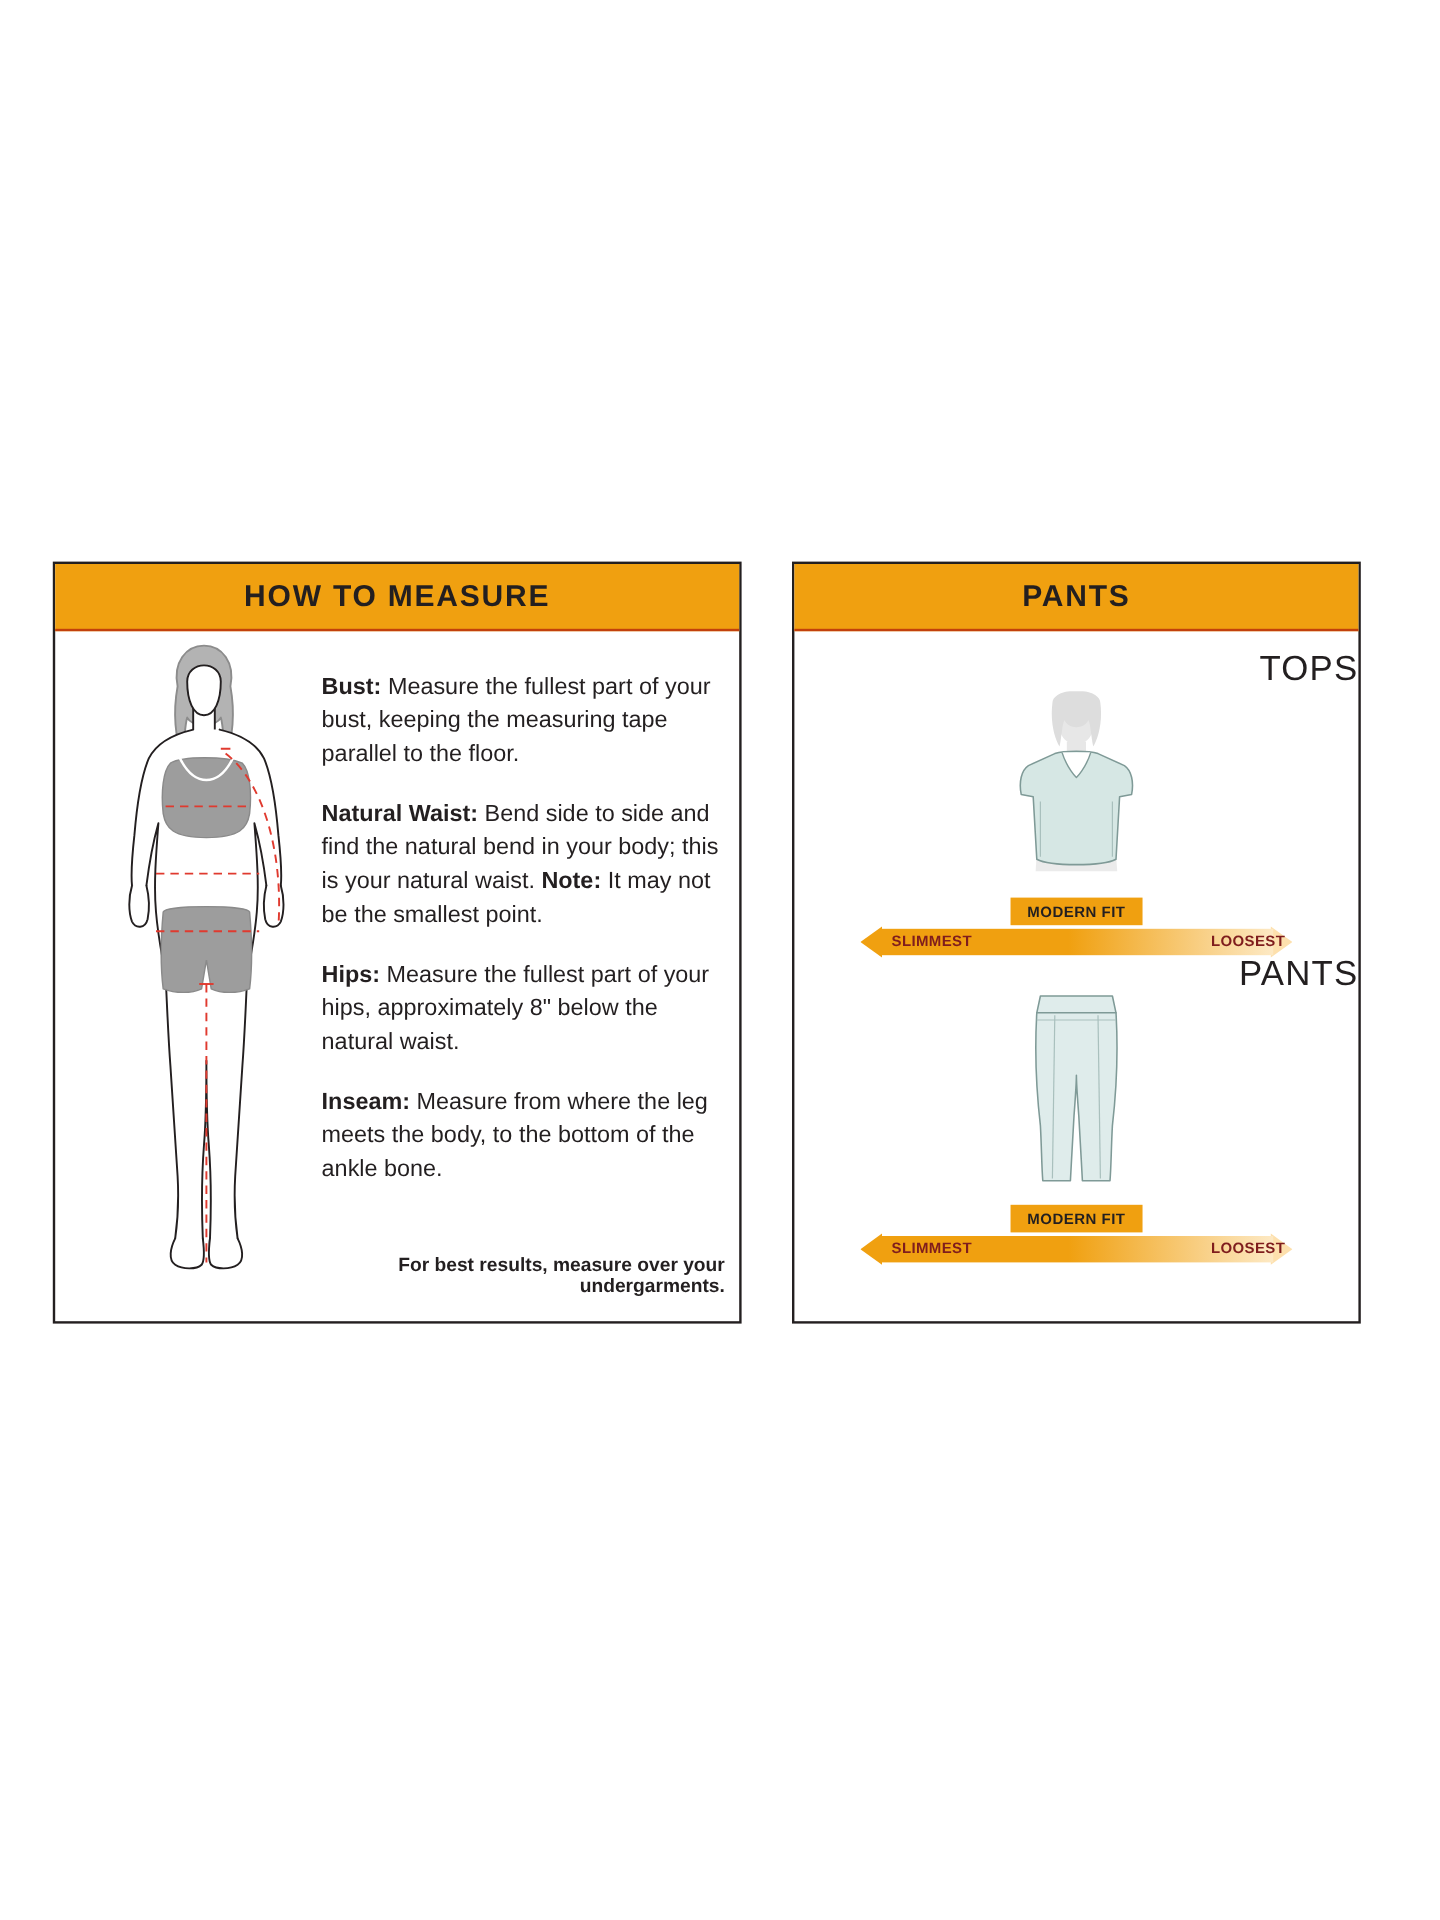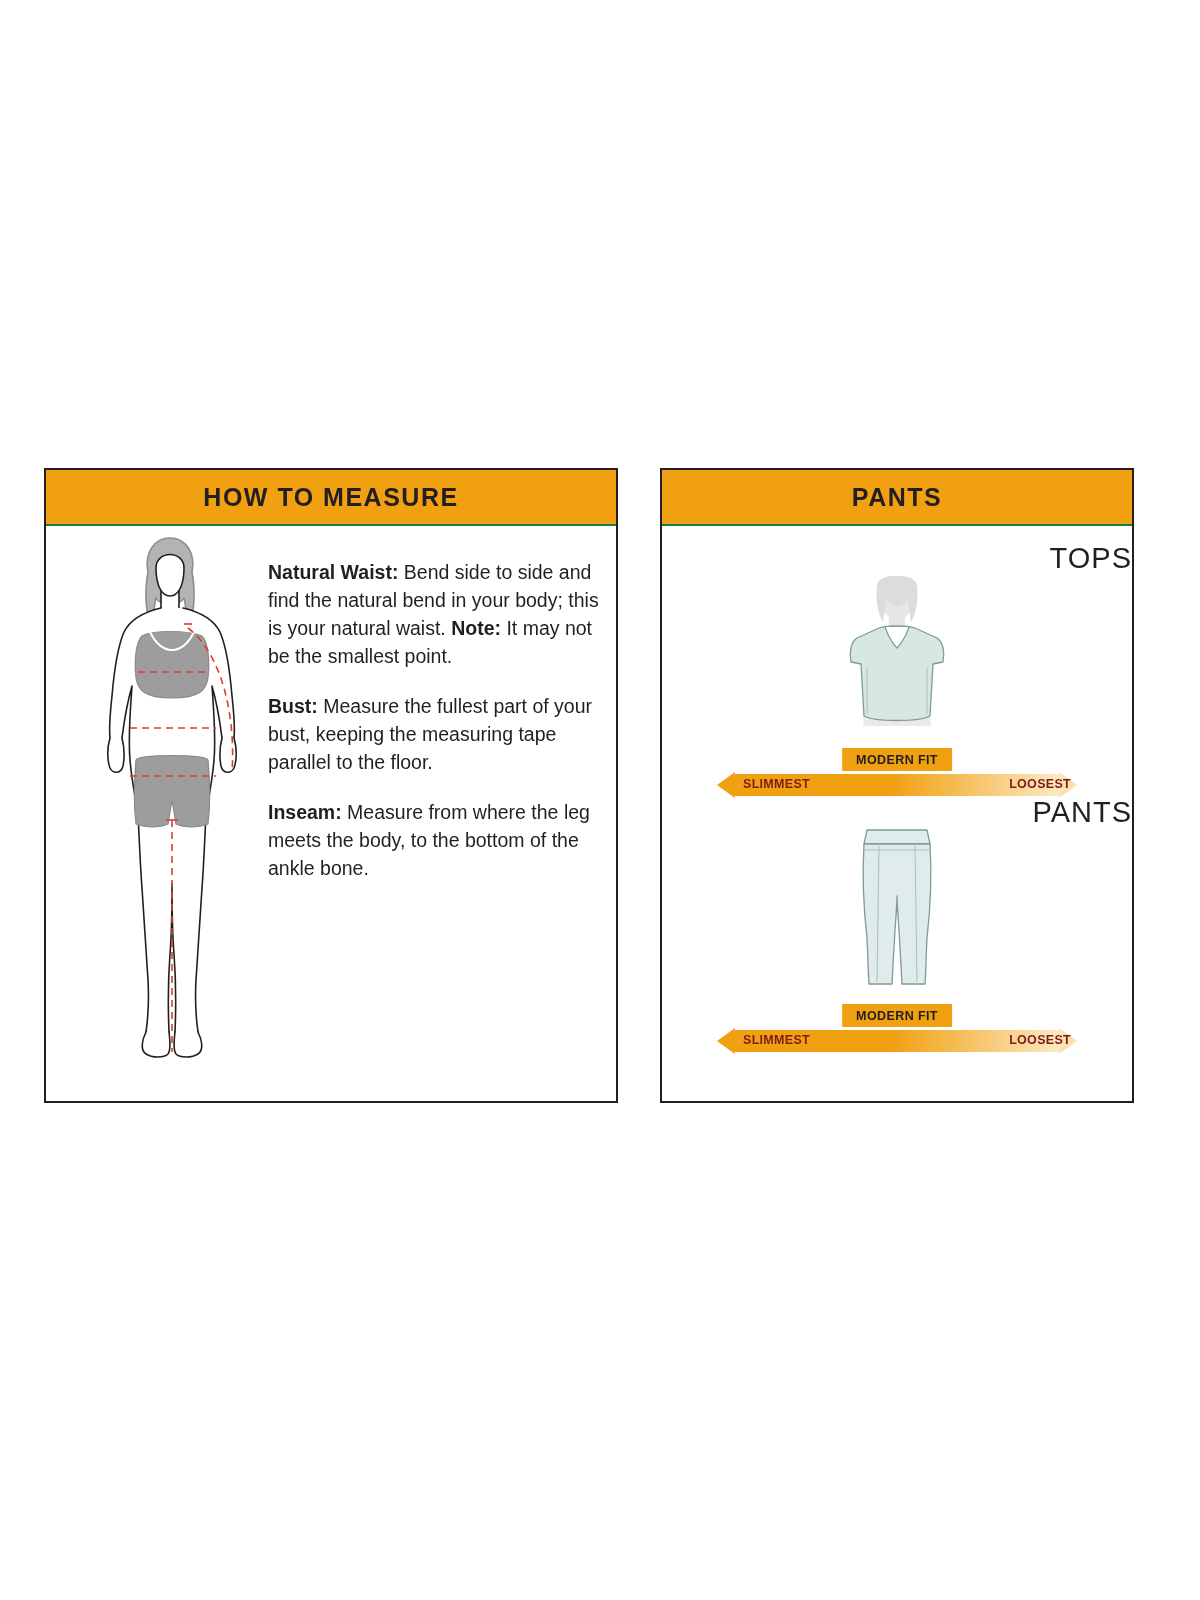--- a/index.html
+++ b/index.html
@@ -18,21 +18,21 @@
 
   .panel {
     position: absolute;
     border: 2px solid #231f20;
     background: #ffffff;
     box-sizing: border-box;
   }
 
   .panel-header {
     background: #f0a010;
-    border-bottom: 2px solid #15803d;
+    border-bottom: 2px solid #c2410c;
     box-sizing: border-box;
     text-align: center;
     font-weight: bold;
     letter-spacing: 1.5px;
     color: #231f20;
   }
 
   
   #measure-panel {
     left: 44px;
@@ -234,25 +234,27 @@
           <path d="M128 96 C160 120 176 180 172 240"></path>
         </g>
         <g stroke="#e03a2f" stroke-width="1.6" fill="none">
           <path d="M124 92 L132 92"></path>
           <path d="M106 288 L118 288"></path>
         </g>
       </svg>
     </div>
 
     <div id="measure-text">
+      <p><b>Bust:</b><span> Measure the fullest part of your bust, keeping the measuring tape parallel to the floor.</span></p>
       <p><b>Natural Waist:</b><span> Bend side to side and find the natural bend in your body; this is your natural waist. </span><b>Note:</b><span> It may not be the smallest point.</span></p>
-      <p><b>Bust:</b><span> Measure the fullest part of your bust, keeping the measuring tape parallel to the floor.</span></p>
+      <p><b>Hips:</b><span> Measure the fullest part of your hips, approximately 8" below the natural waist.</span></p>
       <p><b>Inseam:</b><span> Measure from where the leg meets the body, to the bottom of the ankle bone.</span></p>
     </div>
 
+    <div id="measure-footnote">For best results, measure over your undergarments.</div>
   </div>
 </div>
 
 <div class="panel" id="fits-panel">
   <div class="panel-header">PANTS</div>
 
   <div id="fits-body">
 
     <div class="fit-section-title" id="tops-title">TOPS</div>
 

